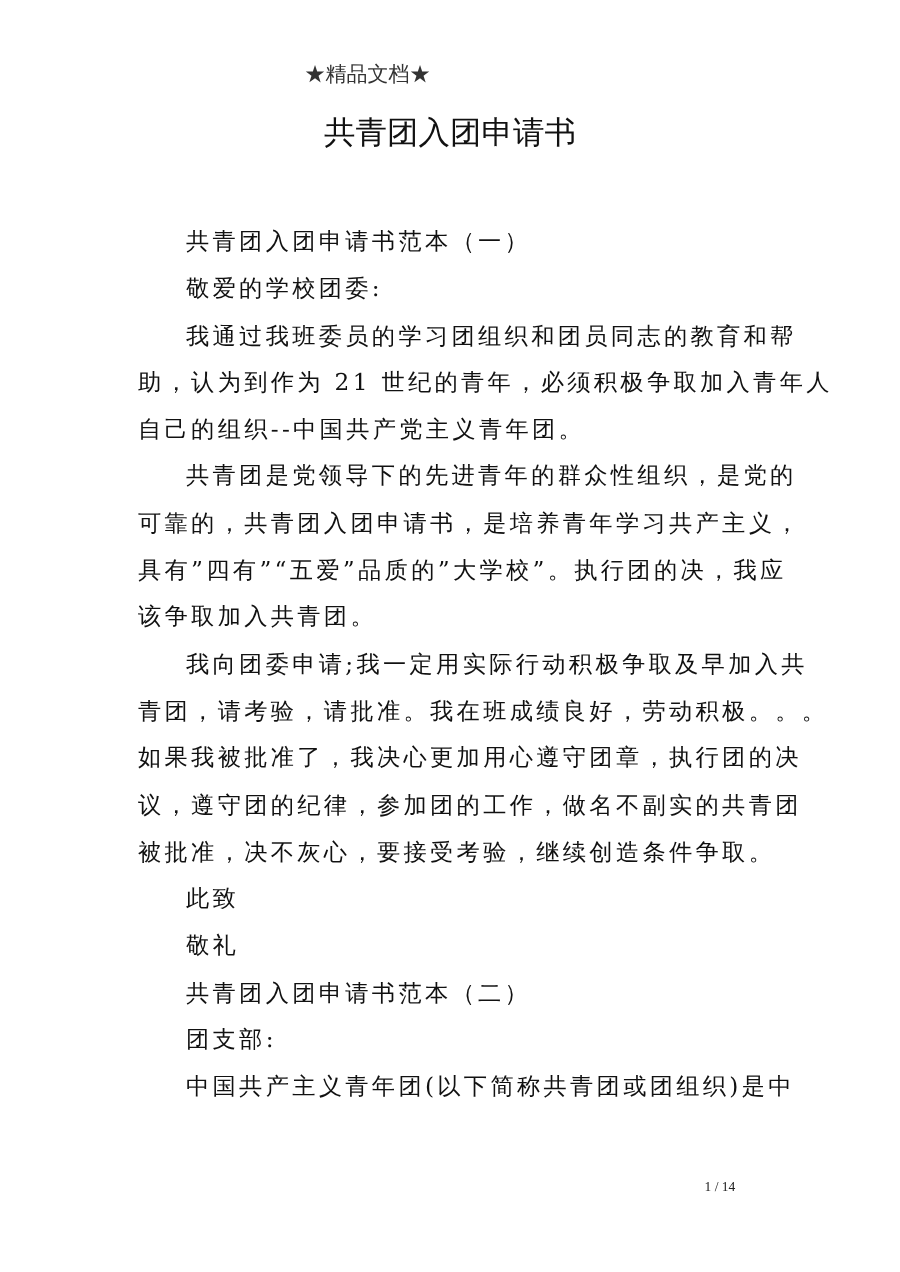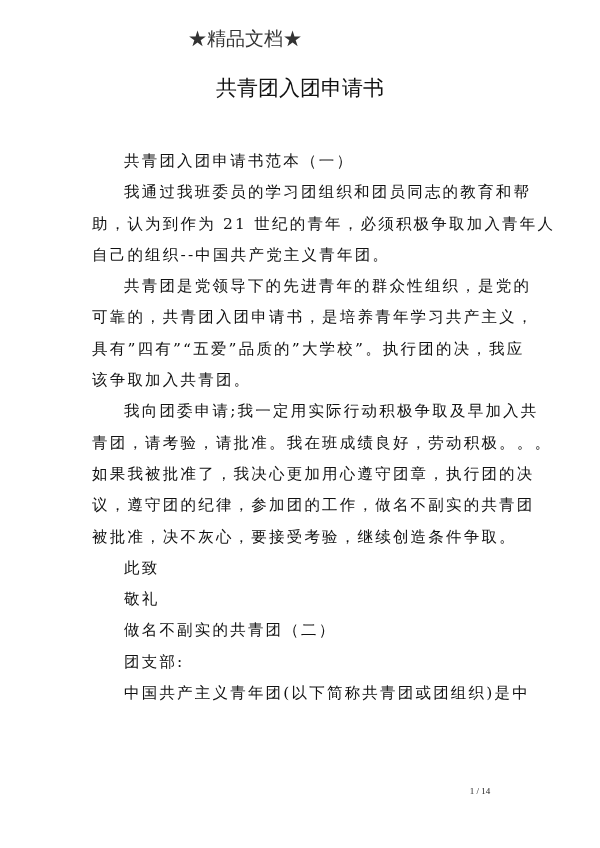--- a/index.html
+++ b/index.html
@@ -10,25 +10,25 @@
     body {
       width: 600px;
       height: 848px;
       position: relative;
       overflow: hidden;
       font-family: "DejaVu Serif", "Liberation Serif", serif;
       color: #111111;
     }
     .page-header {
       position: absolute;
-      top: 28px;
+      top: 40px;
       left: 0;
       width: 490px;
       text-align: center;
-      font-size: 19px;
+      font-size: 14px;
       color: #333333;
       line-height: 20px;
     }
     .doc-title {
       position: absolute;
       top: 74px;
       left: 0;
       width: 600px;
       text-align: center;
       font-size: 21px;
@@ -65,32 +65,33 @@
   </style>
 </head>
 <body>
 
 <div class="page-header">★精品文档★</div>
 
 <div class="doc-title">共青团入团申请书</div>
 
 <div class="body">
   <div class="line indent">共青团入团申请书范本（一）</div>
+  <div class="line indent">敬爱的学校团委:</div>
   <div class="line indent">我通过我班委员的学习团组织和团员同志的教育和帮</div>
   <div class="line">助，认为到作为 21 世纪的青年，必须积极争取加入青年人</div>
   <div class="line">自己的组织--中国共产党主义青年团。</div>
   <div class="line indent">共青团是党领导下的先进青年的群众性组织，是党的</div>
   <div class="line">可靠的，共青团入团申请书，是培养青年学习共产主义，</div>
   <div class="line">具有”四有”“五爱”品质的”大学校”。执行团的决，我应</div>
   <div class="line">该争取加入共青团。</div>
   <div class="line indent">我向团委申请;我一定用实际行动积极争取及早加入共</div>
   <div class="line">青团，请考验，请批准。我在班成绩良好，劳动积极。。。</div>
   <div class="line">如果我被批准了，我决心更加用心遵守团章，执行团的决</div>
   <div class="line">议，遵守团的纪律，参加团的工作，做名不副实的共青团</div>
   <div class="line">被批准，决不灰心，要接受考验，继续创造条件争取。</div>
   <div class="line indent">此致</div>
   <div class="line indent">敬礼</div>
-  <div class="line indent">做名不副实的共青团（二）</div>
+  <div class="line indent">共青团入团申请书范本（二）</div>
   <div class="line indent">团支部:</div>
   <div class="line indent">中国共产主义青年团(以下简称共青团或团组织)是中</div>
 </div>
 
 <div class="page-number">1 / 14</div>
 
 </body></html>

